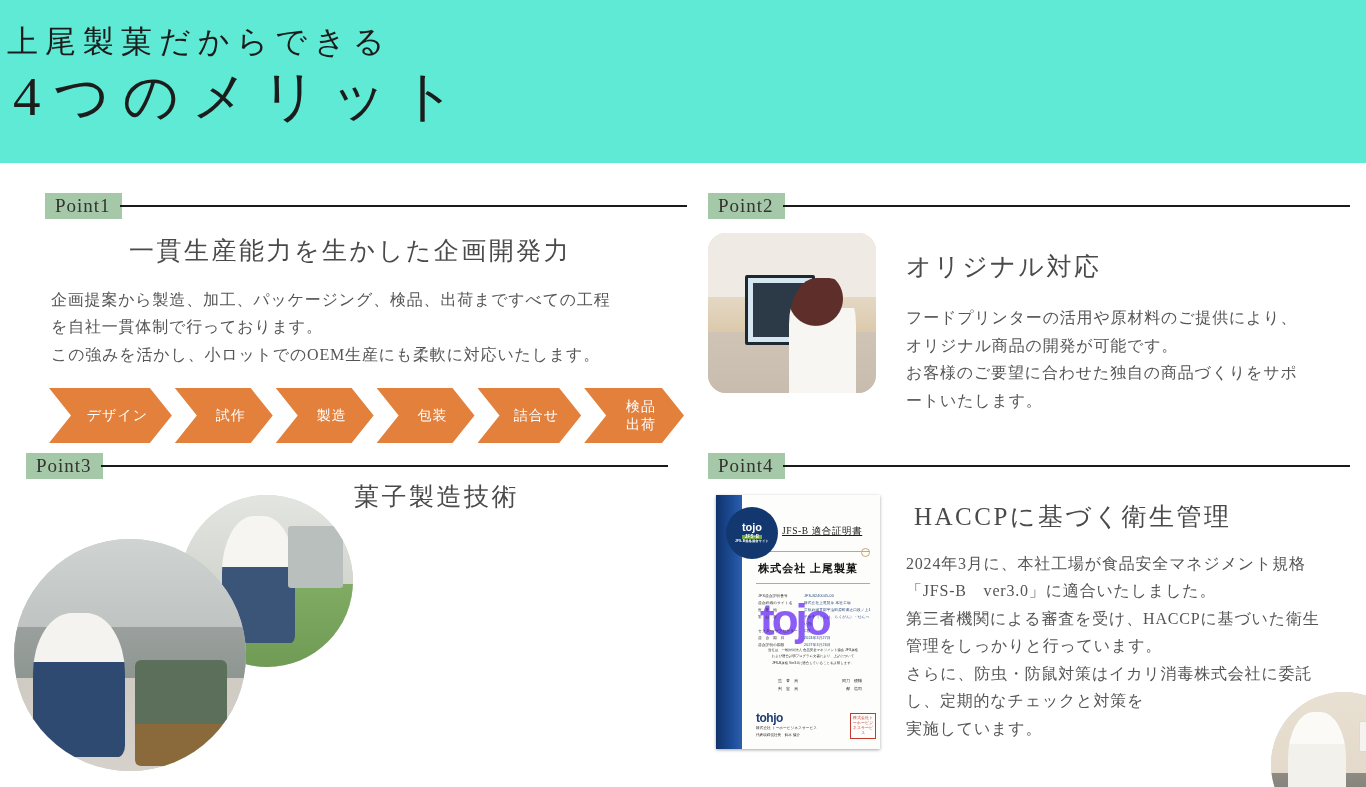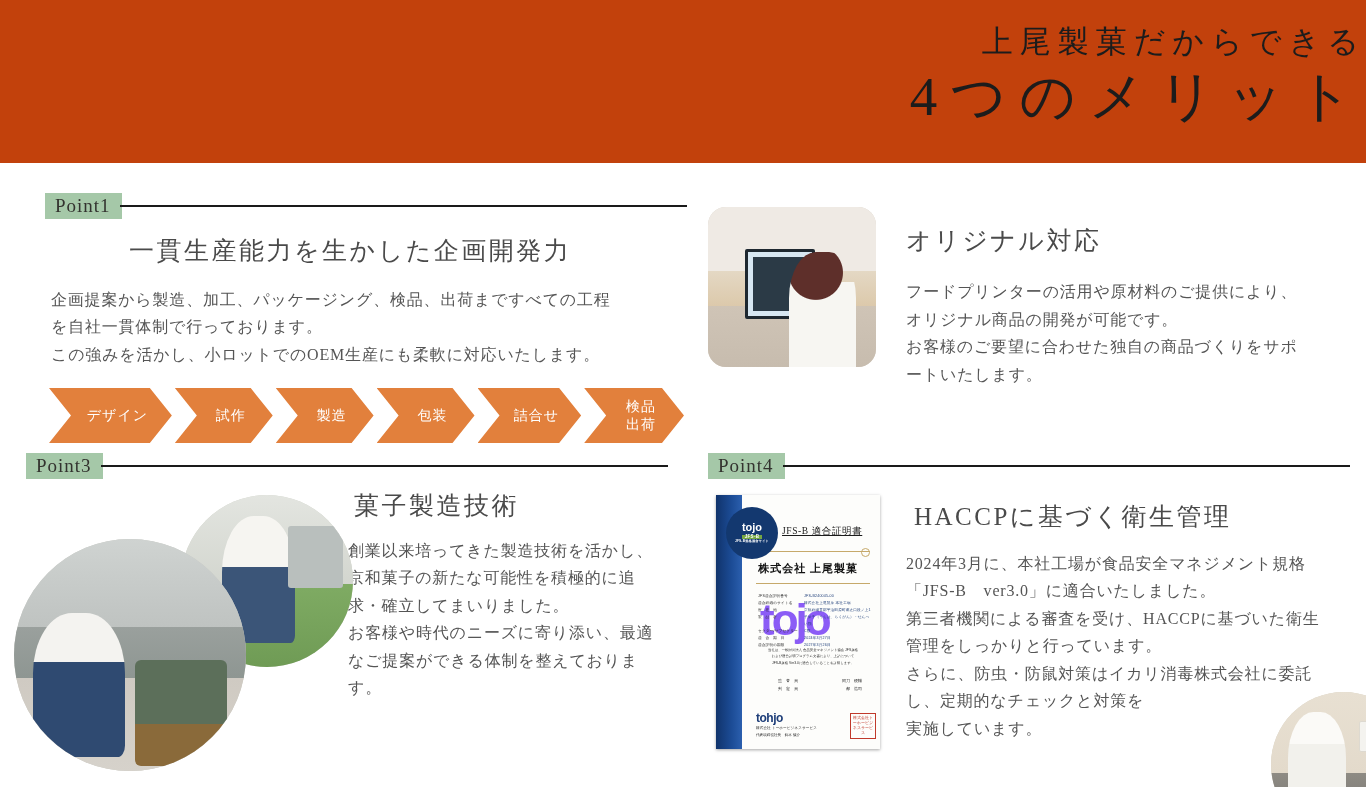--- a/index.html
+++ b/index.html
@@ -14,24 +14,24 @@
     overflow: hidden;
     font-family: "Liberation Serif", "DejaVu Serif", serif;
     color: #555555;
     position: relative;
   }
 
   
   .hero {
     width: 1366px;
     height: 163px;
-    background: #c2410c;
+    background: #5eead4;
     display: flex;
     flex-direction: column;
-    align-items: flex-end;
+    align-items: flex-start;
     justify-content: center;
     box-sizing: border-box;
     padding-bottom: 6px;
   }
   .hero-sub {
     font-size: 31px;
     letter-spacing: 7px;
     color: #1c1c1c;
     font-weight: 400;
     line-height: 1.1;
@@ -170,21 +170,21 @@
     position: absolute;
     left: 155px; top: 16px;
     width: 172px; height: 172px;
     border-radius: 50%;
     overflow: hidden;
     background: #cfd2c8;
     z-index: 1;
   }
   .p3-text {
     position: absolute;
-    left: 322px; top: 11px;
+    left: 322px; top: 2px;
     width: 320px;
   }
   #point-3 .p3-heading { margin: 0 0 0 6px; }
   #point-3 .p3-body { margin-top: 14px; }
 
   
   .p4-wrap { position: relative; height: 300px; }
   .cert {
     position: absolute;
     left: 8px; top: 16px;
@@ -394,20 +394,24 @@
           <span>詰合せ</span>
         </div>
       <div class="flow-step" style="width:104px">
           <span style="white-space:pre-line">検品
 出荷</span>
         </div>
     </div>
   </section>
 
   <section class="point" id="point-2">
+    <div class="point-head">
+      <span class="point-badge">Point2</span>
+      <span class="point-rule"></span>
+    </div>
     <div class="p2-wrap">
       <div class="photo-office">
         <div class="ph ph-office">
             <div class="vest"></div>
           </div>
       </div>
       <div class="p2-text">
         <h2 class="point-heading p2-heading">オリジナル対応</h2>
         <p class="point-body p2-body">フードプリンターの活用や原材料のご提供により、
 オリジナル商品の開発が可能です。
@@ -424,26 +428,20 @@
     </div>
     <div class="p3-wrap">
       <div class="photo-circle-b">
           <div class="ph ph-kitchen-b"></div>
         </div>
       <div class="photo-circle-a">
           <div class="ph ph-kitchen-a"></div>
         </div>
       <div class="p3-text">
         <h2 class="point-heading p3-heading">菓子製造技術</h2>
-        <p class="point-body p3-body">創業以来培ってきた製造技術を活かし、
-京和菓子の新たな可能性を積極的に追
-求・確立してまいりました。
-お客様や時代のニーズに寄り添い、最適
-なご提案ができる体制を整えておりま
-す。</p>
       </div>
     </div>
   </section>
 
   <section class="point" id="point-4">
     <div class="point-head">
       <span class="point-badge">Point4</span>
       <span class="point-rule"></span>
     </div>
     <div class="p4-wrap">

